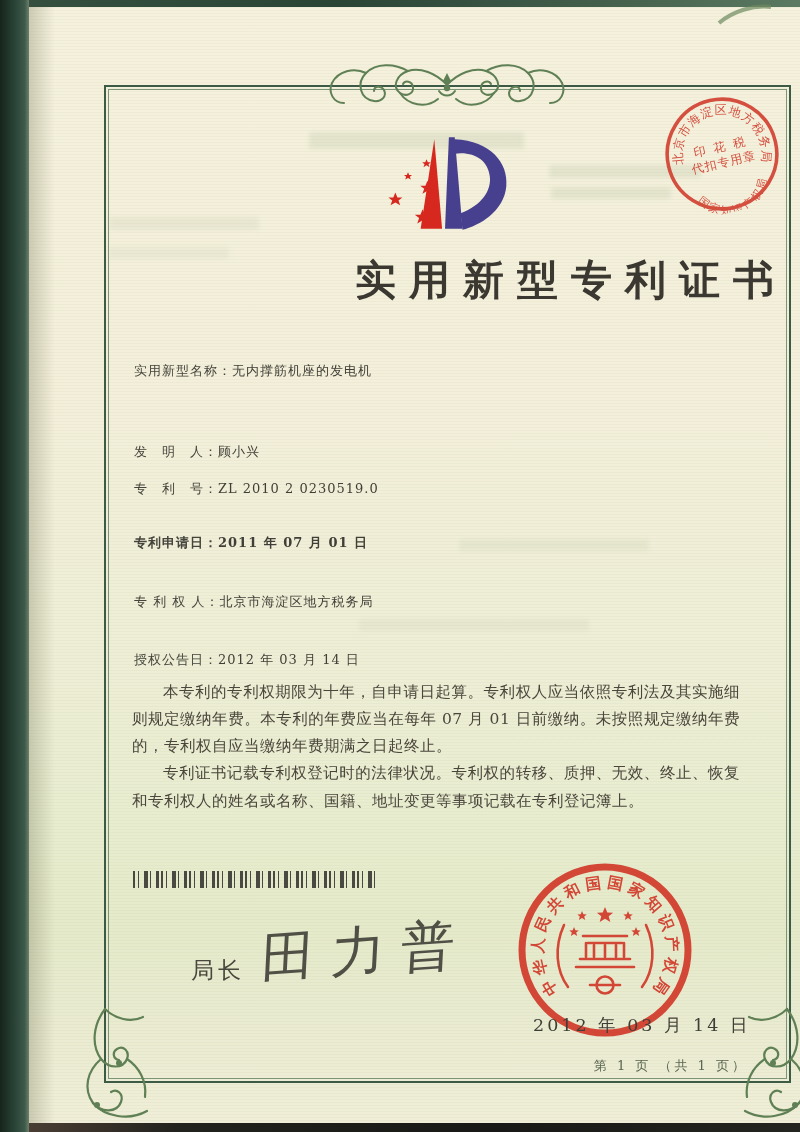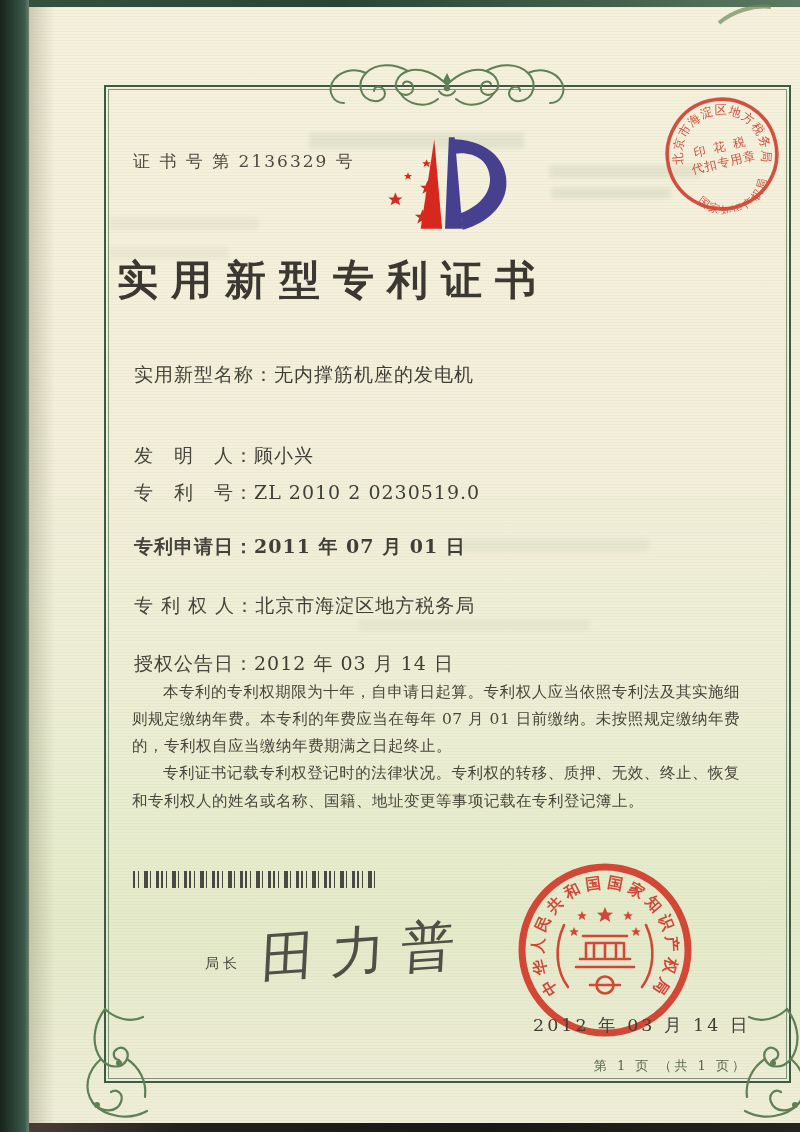--- a/index.html
+++ b/index.html
@@ -62,26 +62,26 @@
     position:absolute;left:104px;top:143px;
     font-size:17px;color:#4c4a40;letter-spacing:2px;white-space:nowrap;
   }
   .logo{position:absolute;left:343px;top:120px;width:146px;height:118px;}
   .stamp{
     position:absolute;left:634px;top:88px;width:118px;height:118px;
     transform:rotate(-13deg);opacity:.92;
   }
   .title{
     position:absolute;left:75px;top:246px;width:683px;
-    text-align:left;font-size:41px;font-weight:600;color:#3a3831;
+    text-align:right;font-size:41px;font-weight:600;color:#3a3831;
     letter-spacing:13px;white-space:nowrap;text-indent:13px;
   }
   .field{
     position:absolute;left:105px;white-space:nowrap;
-    font-size:19px;color:#45443c;letter-spacing:1px;
+    font-size:13px;color:#45443c;letter-spacing:1px;
   }
   .field .fval{color:#403f37;}
   .f0{top:355px;} .f1{top:436px;} .f2{top:473px;}
   .f3{top:527px;font-weight:bold;} .f4{top:586px;} .f5{top:644px;}
   .bodytext{
     position:absolute;left:103px;top:672px;width:608px;
     font-size:15.5px;line-height:1.75;color:#4a463c;
     text-align:justify;letter-spacing:0.5px;
   }
   .bodytext p{margin:0;text-indent:2em;}
@@ -90,22 +90,22 @@
     background:
       repeating-linear-gradient(90deg,
         #2e2d2a 0 2px, transparent 2px 5px,
         #2e2d2a 5px 6px, transparent 6px 11px,
         #2e2d2a 11px 15px, transparent 15px 17px,
         #2e2d2a 17px 18px, transparent 18px 23px,
         #2e2d2a 23px 26px, transparent 26px 28px);
     opacity:.85;
   }
   .signer{
-    position:absolute;left:176px;top:948px;
-    font-size:14px;color:#4a483e;letter-spacing:4px;font-family:Liberation Serif, serif;
+    position:absolute;left:162px;top:948px;
+    font-size:23px;color:#4a483e;letter-spacing:4px;font-family:Liberation Serif, serif;
   }
   .signature{
     position:absolute;left:232px;top:908px;width:220px;
     font-size:54px;color:#3d3b34;letter-spacing:16px;white-space:nowrap;
     transform:rotate(-4deg) skewX(-7deg);opacity:.88;
     font-family:"DejaVu Sans","Liberation Sans",sans-serif;font-weight:300;
   }
   .seal{position:absolute;left:487px;top:854px;width:178px;height:178px;opacity:.93;}
   .seal-date{
     position:absolute;left:504px;top:1006px;
@@ -180,21 +180,20 @@
     <g fill="#5f7f55">
       <circle cx="44" cy="58" r="3"></circle>
       <circle cx="22" cy="100" r="3"></circle>
     </g>
   </svg>
 
   <svg class="orn-streak" viewBox="0 0 56 22">
     <path d="M2,20 C16,8 36,2 54,4" stroke="#6d8a60" stroke-width="4" fill="none" opacity=".7"></path>
   </svg>
 
-  <div class="cert-no">证 书 号 第 2136329 号</div>
 
   <svg class="logo" viewBox="0 0 150 120">
     <defs>
       <path id="star" d="M0,-10 L2.9,-3.1 10,-3.1 4.5,1.2 6.9,8.1 0,4 -6.9,8.1 -4.5,1.2 -10,-3.1 -2.9,-3.1 Z"></path>
     </defs>
     <polygon points="64,12 50,104 72,104" fill="#d6281e"></polygon>
     <polygon points="79,10 75,104 93,104 85,10" fill="#47408f"></polygon>
     <path d="M85,12 C122,14 140,36 138,60 C136,86 110,101 93,105 L91,88 C113,80 123,64 121,50 C119,33 104,24 84,27 Z" fill="#47408f"></path>
     <g fill="#d6281e">
       <use href="#star" transform="translate(56,37) scale(0.45)"></use>

